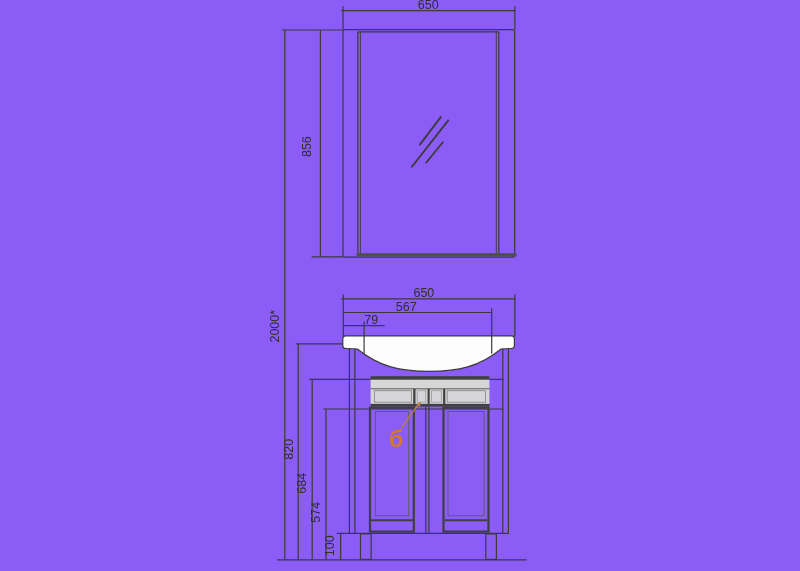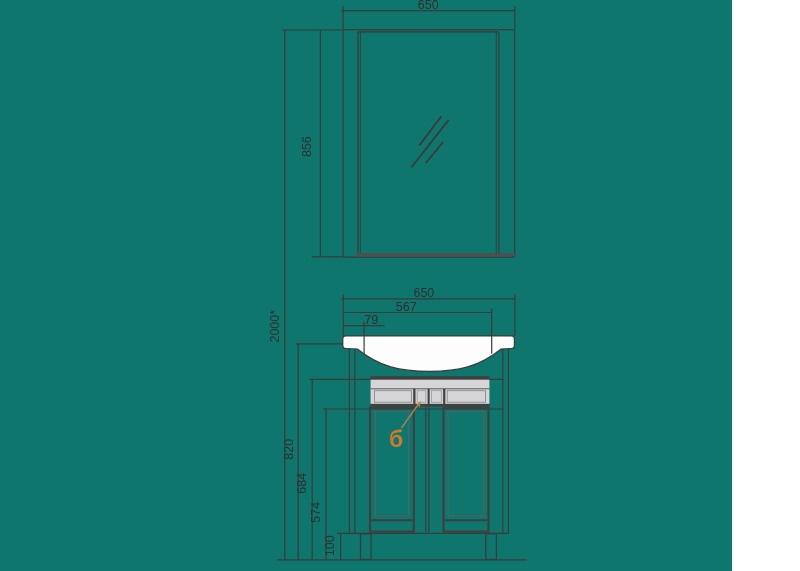--- a/index.html
+++ b/index.html
@@ -1,16 +1,16 @@
 <!DOCTYPE html>
 <html><head>
 <meta charset="utf-8">
 <style>
   html,body{margin:0;padding:0;background:#ffffff;}
-  .page{position:relative;width:732px;height:571px;background:#0f766e;overflow:hidden;}
+  .page{position:relative;width:800px;height:571px;background:#8b5cf6;overflow:hidden;}
   svg{position:absolute;left:0;top:0;filter:blur(0.35px);}
   text{font-family:"Liberation Sans",sans-serif;fill:#2f2f2f;}
 </style>
 </head>
 <body>
 <div class="page">
 <svg width="800" height="571" viewBox="0 0 800 571">
   <g fill="none" stroke="#3b3b3b" stroke-width="1.2">
 
     <g>

